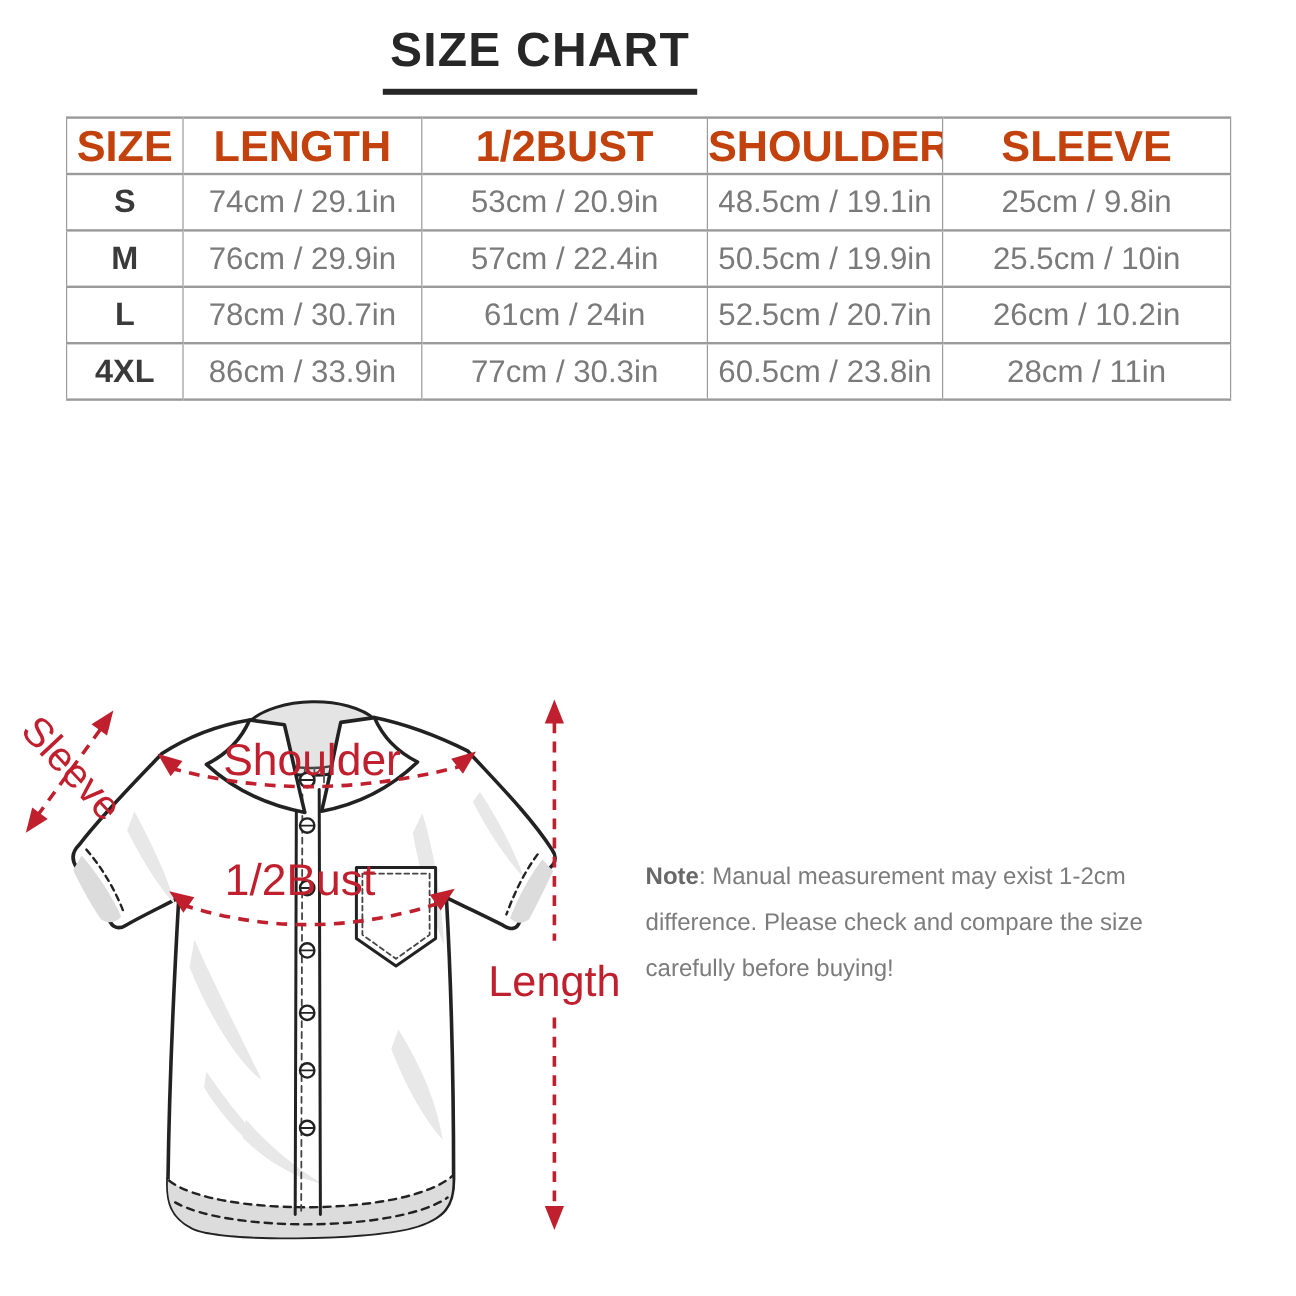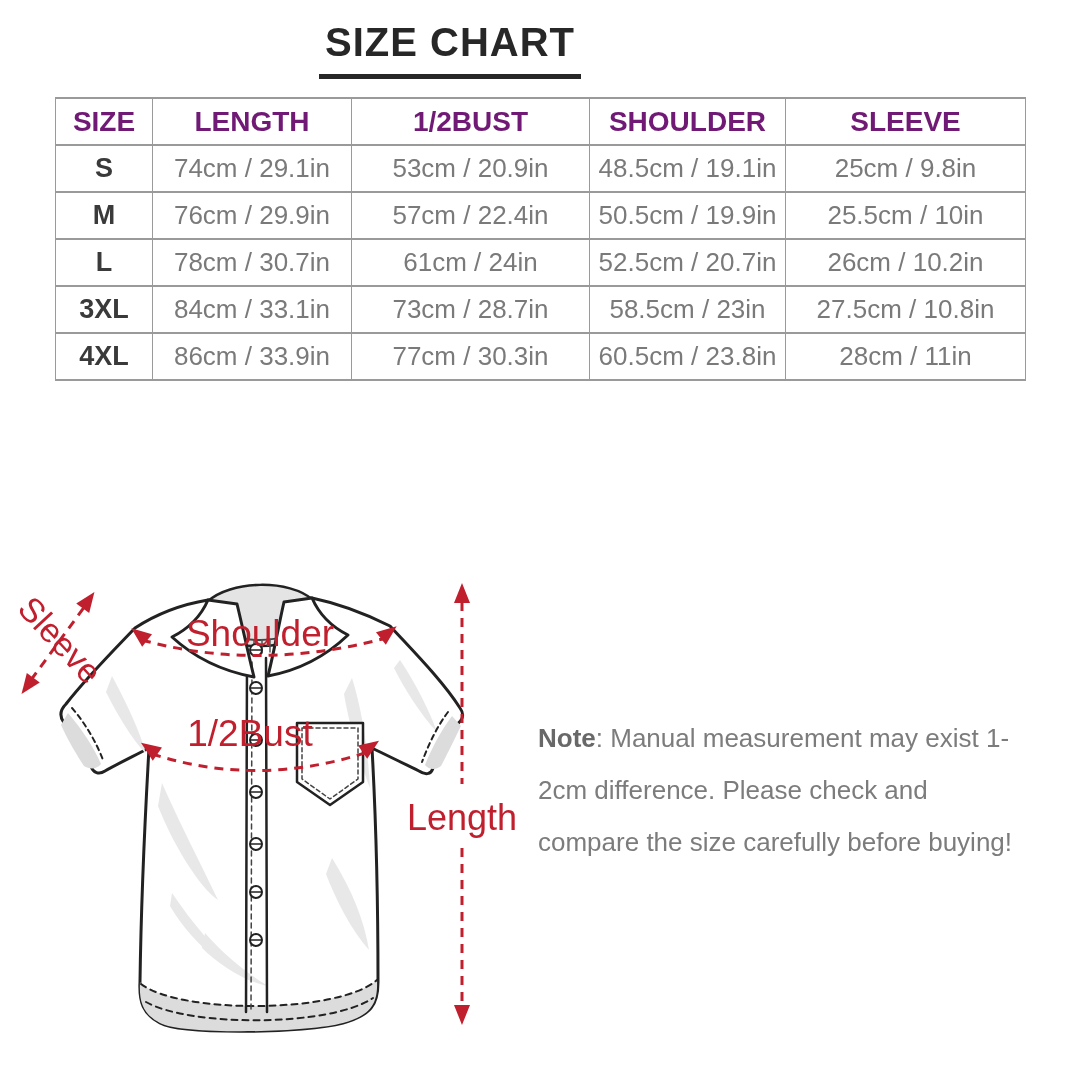--- a/index.html
+++ b/index.html
@@ -14,27 +14,27 @@
   }
   table.size-table {
     position:absolute; top:97px; left:55px; width:970px;
     border-collapse:collapse; table-layout:fixed;
   }
   .size-table th, .size-table td {
     border:1px solid #9a9a9a; border-top-width:2px; border-bottom-width:2px;
     height:45px; text-align:center; vertical-align:middle; padding:0;
     white-space:nowrap; overflow:hidden;
   }
-  .size-table th { font-size:28px; color:#701a75; font-weight:bold; }
+  .size-table th { font-size:36px; color:#c2410c; font-weight:bold; }
   .size-table td { font-size:26px; color:#7a7a7a; font-weight:normal; }
   .size-table td.size-cell { font-size:27px; color:#3a3a3a; font-weight:bold; }
   .diagram { position:absolute; left:0; top:558px; }
   .note {
     position:absolute; left:538px; top:712px; width:482px;
-    font-size:26px; line-height:52px; color:#7c7c7c;
+    font-size:20px; line-height:38px; color:#7c7c7c;
   }
   .note .note-label { font-weight:bold; color:#686868; }
 </style>
 </head>
 <body>
 
 <div class="title-wrap">
   <div class="title">SIZE CHART</div>
 </div>
 
@@ -69,27 +69,20 @@
       <td>57cm / 22.4in</td>
       <td>50.5cm / 19.9in</td>
       <td>25.5cm / 10in</td>
     </tr>
     <tr>
       <td class="size-cell">L</td>
       <td>78cm / 30.7in</td>
       <td>61cm / 24in</td>
       <td>52.5cm / 20.7in</td>
       <td>26cm / 10.2in</td>
-    </tr>
-    <tr>
-      <td class="size-cell">3XL</td>
-      <td>84cm / 33.1in</td>
-      <td>73cm / 28.7in</td>
-      <td>58.5cm / 23in</td>
-      <td>27.5cm / 10.8in</td>
     </tr>
     <tr>
       <td class="size-cell">4XL</td>
       <td>86cm / 33.9in</td>
       <td>77cm / 30.3in</td>
       <td>60.5cm / 23.8in</td>
       <td>28cm / 11in</td>
     </tr>
   </tbody>
 </table>

